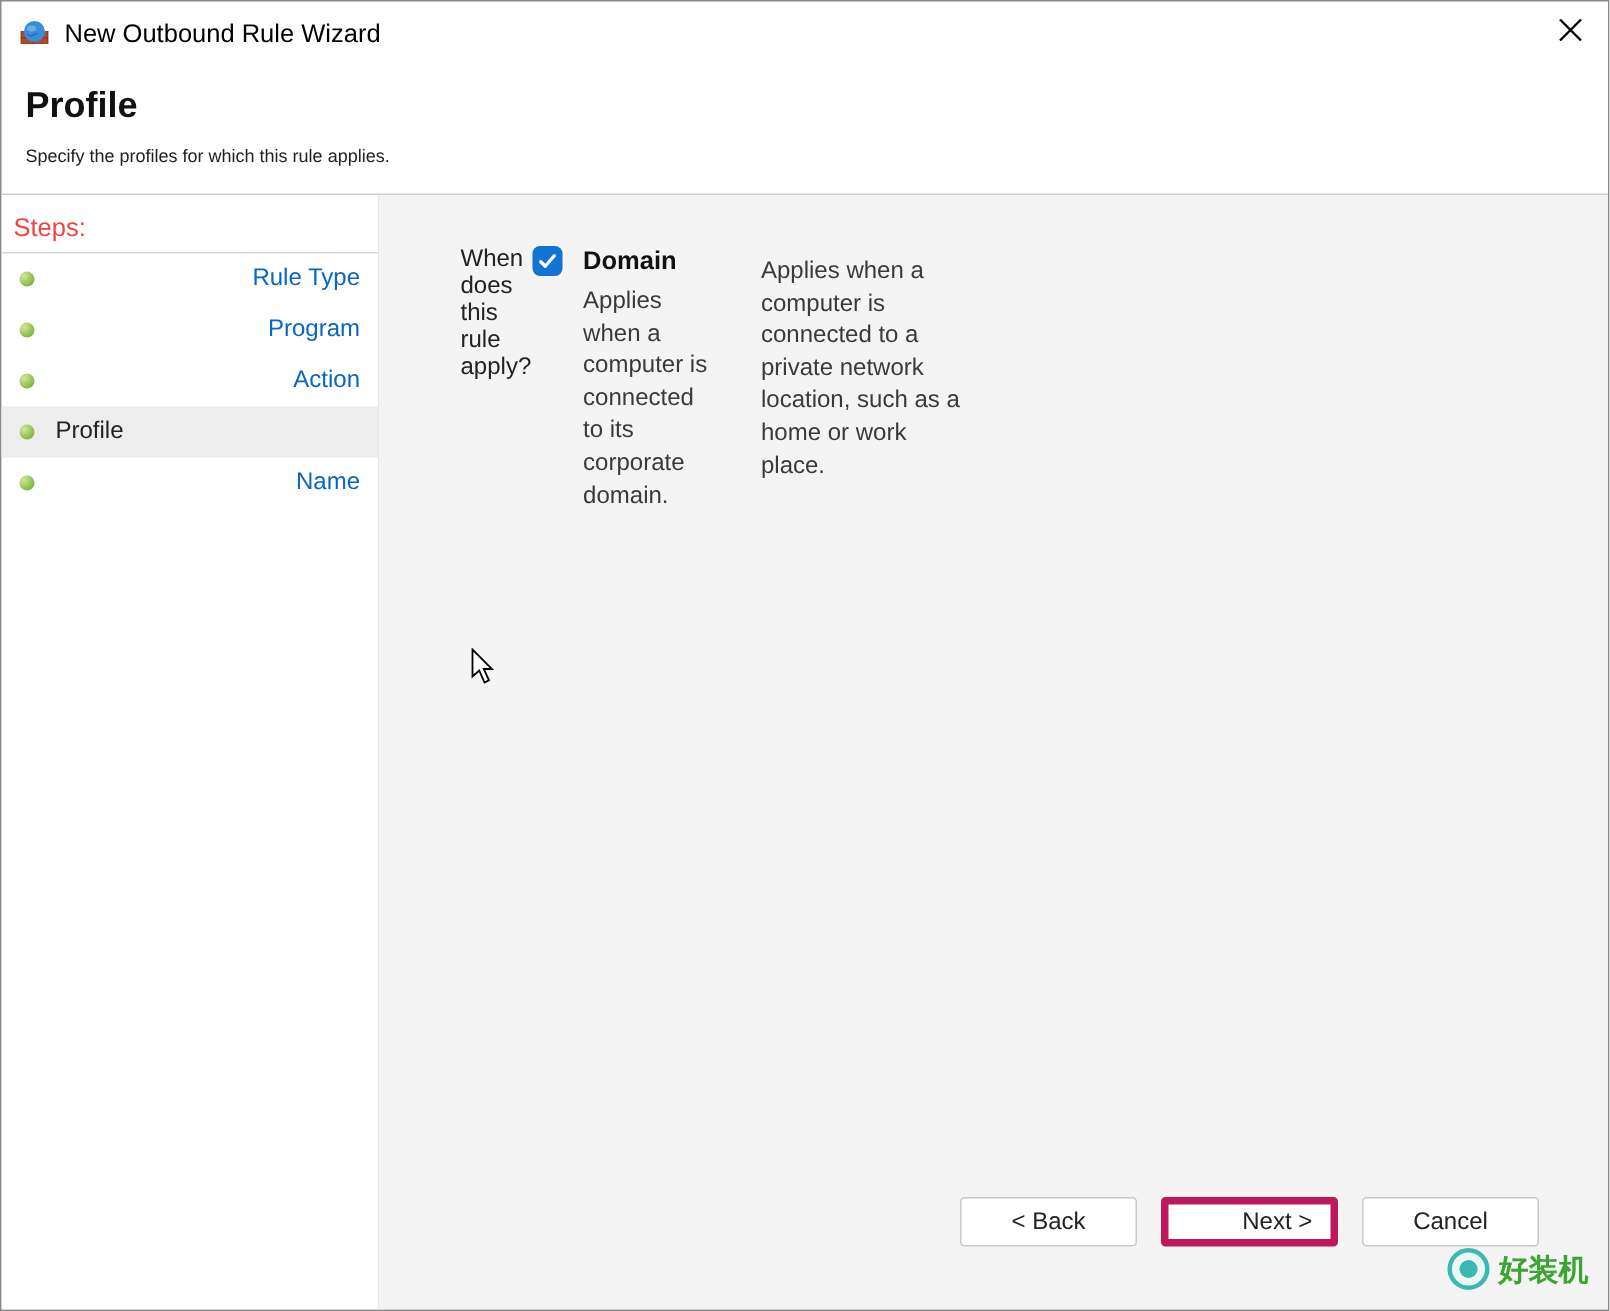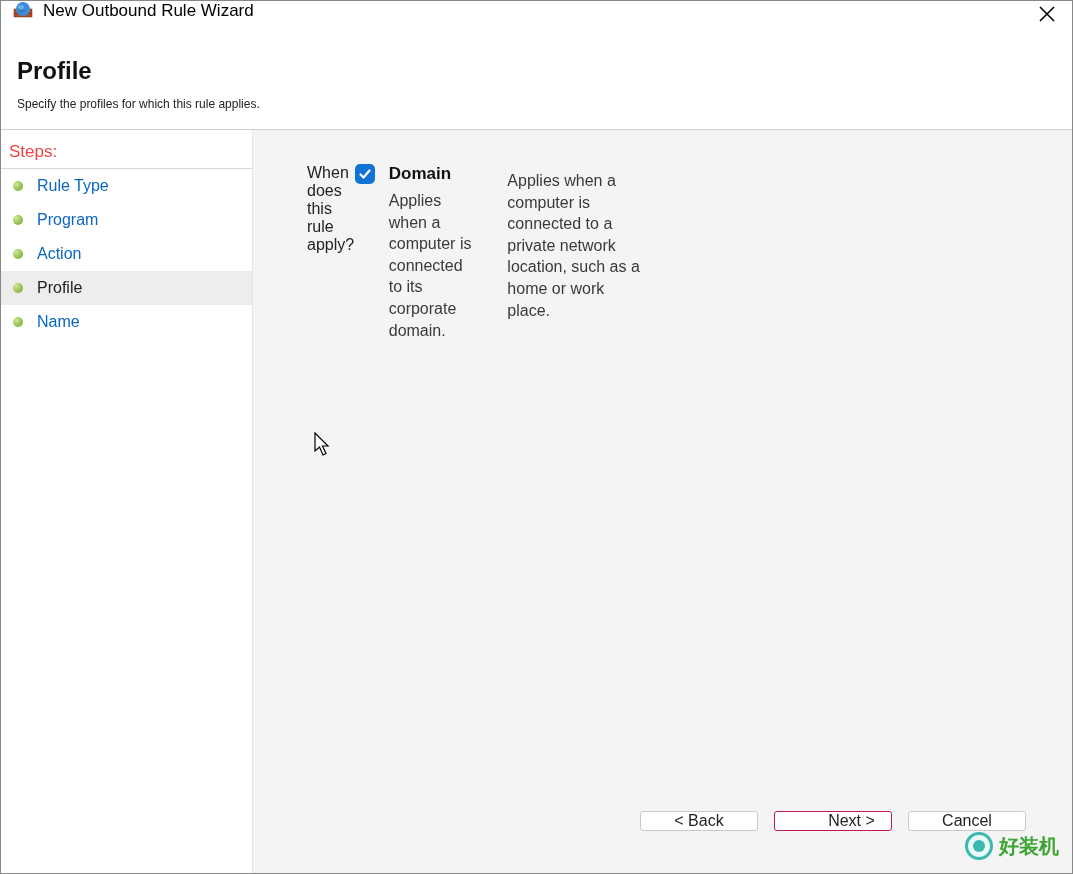--- a/index.html
+++ b/index.html
@@ -1,42 +1,42 @@
 <!DOCTYPE html>
 <html><head>
 <meta charset="utf-8">
 <style>
 * { box-sizing: border-box; margin: 0; padding: 0; }
 html, body { width: 1073px; height: 874px; font-family: "Segoe UI", Tahoma, sans-serif; background: #fff; overflow: hidden; }
 .window { width: 100%; height: 100%; display: flex; flex-direction: column; border: 1px solid #888; }
-.titlebar { display: flex; align-items: flex-start; height: 44px; padding: 0 12px; border-bottom: 1px solid transparent; }
+.titlebar { display: flex; align-items: center; height: 44px; padding: 0 12px; border-bottom: 1px solid transparent; }
 .titlebar .app-icon { width: 20px; height: 20px; margin-right: 10px; display: flex; align-items: center; justify-content: center; }
 .titlebar .title { font-size: 17px; color: #000; flex: 1; }
 .titlebar .close { cursor: pointer; padding: 4px; }
 .header { padding: 12px 16px 18px 16px; }
 .header h1 { font-size: 24px; font-weight: 700; color: #111; margin-bottom: 12px; }
 .header .subtitle { font-size: 12px; color: #222; }
 .divider-top { border-top: 1px solid #d0d0d0; }
 .body { flex: 1; display: flex; overflow: hidden; }
 .sidebar { width: 252px; background: #fff; border-right: 1px solid #e6e6e6; padding-top: 8px; }
 .sidebar .steps-head { font-size: 17px; font-weight: 400; padding: 4px 8px 6px 8px; color: #ef4444; border-bottom: 1px solid #d8d8d8; }
 .sidebar .step { display: flex; align-items: center; padding: 8px 12px; font-size: 16px; cursor: pointer; }
 .sidebar .step .bullet { width: 10px; height: 10px; border-radius: 50%; background: radial-gradient(circle at 30% 30%, #cfe89b, #6aa51b); margin-right: 14px; }
-.sidebar .step.link { color: #0a66c2; }
+.sidebar .step.link { color: #0a66c2; justify-content: space-between; }
 .sidebar .step.active { background: #ededed; color: #222; }
 .main { flex: 1; background: #f4f4f4; padding: 34px 40px 18px 54px; display: flex; }
 .main .question { font-size: 16px; color: #222; margin-bottom: 58px; }
 .profile-item { margin-bottom: 22px; }
 .profile-item .row { display: flex; align-items: center; text-align: center; }
 .checkbox { width: 20px; height: 20px; border-radius: 5px; background: #1173d4; margin-right: 14px; display: flex; align-items: center; justify-content: center; cursor: pointer; flex-shrink: 0; }
 .profile-item .name { font-size: 17px; font-weight: 700; color: #111; }
 .profile-item .desc { font-size: 16px; color: #3a3a3a; margin-left: 34px; margin-top: 6px; max-width: 640px; line-height: 1.35; }
 .button-bar { display: flex; justify-content: flex-end; gap: 16px; padding: 0 6px 24px 0; margin-top: auto; }
-.btn { min-width: 118px; height: 20px; background: #fff; border: 1px solid #c9c9c9; border-radius: 3px; font-size: 16px; color: #222; cursor: pointer; display: flex; align-items: center; justify-content: center; }
-.btn.primary { border: 1px solid #be185d; padding-left: 37px; }
+.btn { min-width: 118px; height: 33px; background: #fff; border: 1px solid #c9c9c9; border-radius: 3px; font-size: 16px; color: #222; cursor: pointer; display: flex; align-items: center; justify-content: center; }
+.btn.primary { border: 5px solid #be185d; padding-left: 37px; }
 .cursor-ptr { position: absolute; left: 314px; top: 432px; pointer-events: none; }
 .watermark { position: absolute; right: 14px; bottom: 14px; display: flex; align-items: center; gap: 6px; font-size: 20px; font-weight: 700; color: #3ca433; pointer-events: none; }
 .watermark .circ { width: 28px; height: 28px; border-radius: 50%; border: 3px solid #3bb8b0; display: flex; align-items: center; justify-content: center; background: #eaf8f6; }
 .watermark .circ .inner { width: 12px; height: 12px; border-radius: 50%; background: #3bb8b0; }
 </style>
 </head>
 <body>
 
 <div class="window">
 

